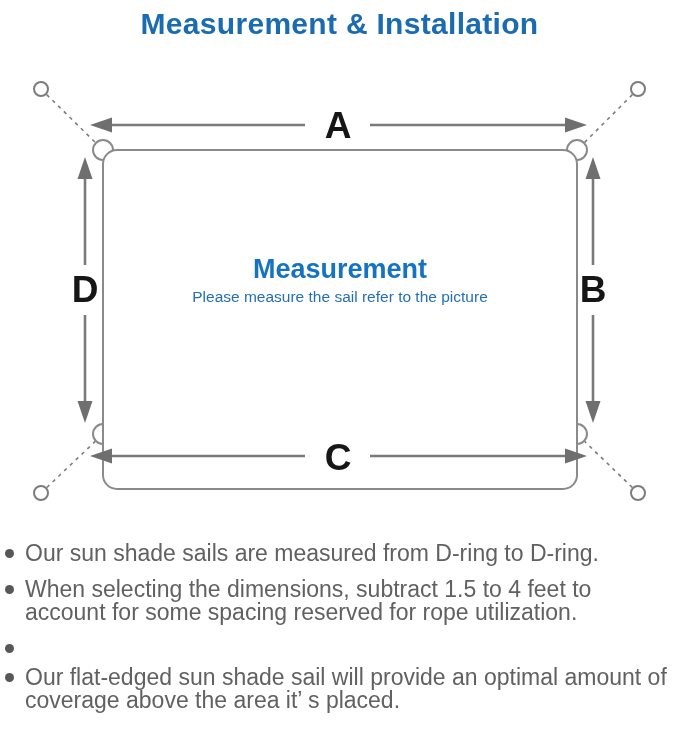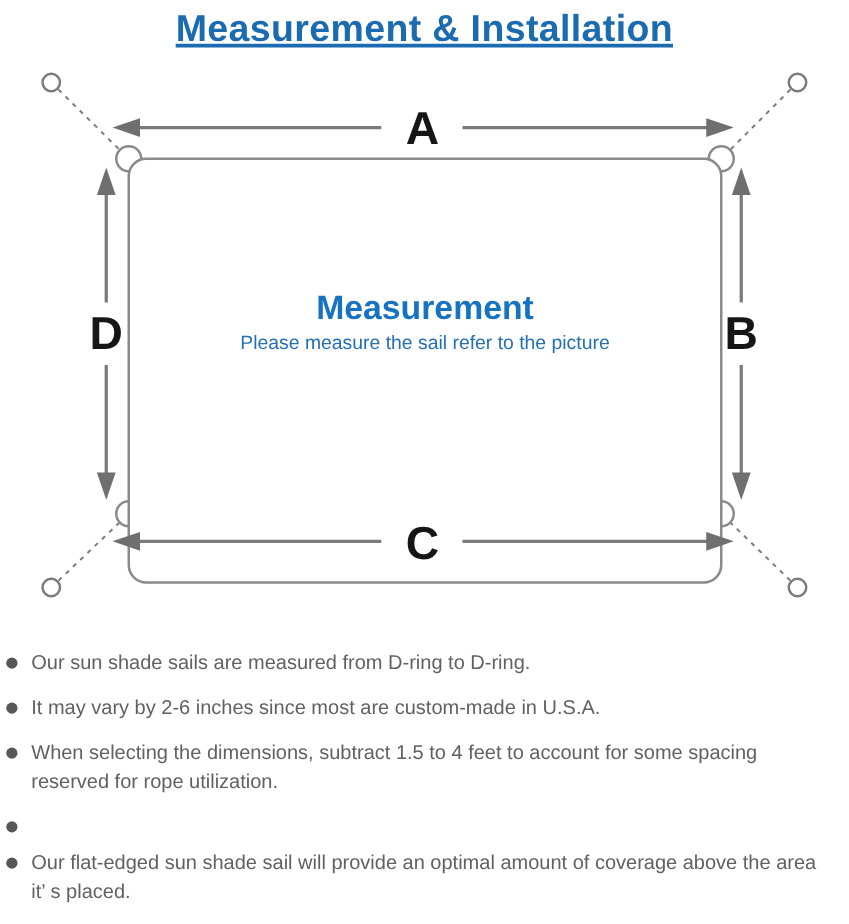--- a/index.html
+++ b/index.html
@@ -7,28 +7,27 @@
     padding: 0;
     background: #ffffff;
     width: 679px;
     height: 739px;
     overflow: hidden;
     font-family: "Liberation Sans", sans-serif;
   }
   .page { width: 679px; height: 739px; position: relative; }
 
   .page-title {
-    margin: 6px 0 0 0;
+    margin: 6px 0 23px 0;
     text-align: center;
     font-size: 30px;
     line-height: 36px;
     font-weight: bold;
     color: #1b6bb1;
     letter-spacing: 0.3px;
-    text-decoration: underline;
   }
 
   svg.diagram { display: block; }
   .sail-outline { fill: #ffffff; stroke: #8a8a8a; stroke-width: 2; }
   .ring { fill: #ffffff; stroke: #8a8a8a; stroke-width: 2; }
   .anchor { fill: #ffffff; stroke: #7c7c7c; stroke-width: 2; }
   .dash { stroke: #7c7c7c; stroke-width: 1.6; stroke-dasharray: 3.5 4.5; }
   .mline { stroke: #7a7a7a; stroke-width: 2.6; }
   .ahead { fill: #6f6f6f; }
   .dim-label {
@@ -50,21 +49,21 @@
   }
 
   ul.notes {
     list-style: none;
     margin: 17px 0 0 0;
     padding: 0 12px 0 5px;
   }
   ul.notes li {
     display: flex;
     align-items: flex-start;
-    font-size: 16px;
+    font-size: 23px;
     line-height: 23px;
     color: #616161;
     margin-bottom: 13px;
   }
   .bullet-dot {
     width: 9px;
     height: 9px;
     border-radius: 50%;
     background: #575757;
     flex: 0 0 9px;
@@ -125,24 +124,20 @@
     <text class="center-sub" x="340" y="237" text-anchor="middle">Please measure the sail refer to the picture</text>
   </svg>
 
   <ul class="notes">
     <li>
       <span class="bullet-dot"></span>
       <span>Our sun shade sails are measured from D-ring to D-ring.</span>
     </li>
     <li>
       <span class="bullet-dot"></span>
-      <span>It may vary by 2-6 inches since most are custom-made in U.S.A.</span>
-    </li>
-    <li>
-      <span class="bullet-dot"></span>
       <span>When selecting the dimensions, subtract 1.5 to 4 feet to account for some spacing reserved for rope utilization.</span>
     </li>
     <li>
       <span class="bullet-dot"></span>
     </li>
     <li>
       <span class="bullet-dot"></span>
       <span>Our flat-edged sun shade sail will provide an optimal amount of coverage above the area it’ s placed.</span>
     </li>
   </ul>

